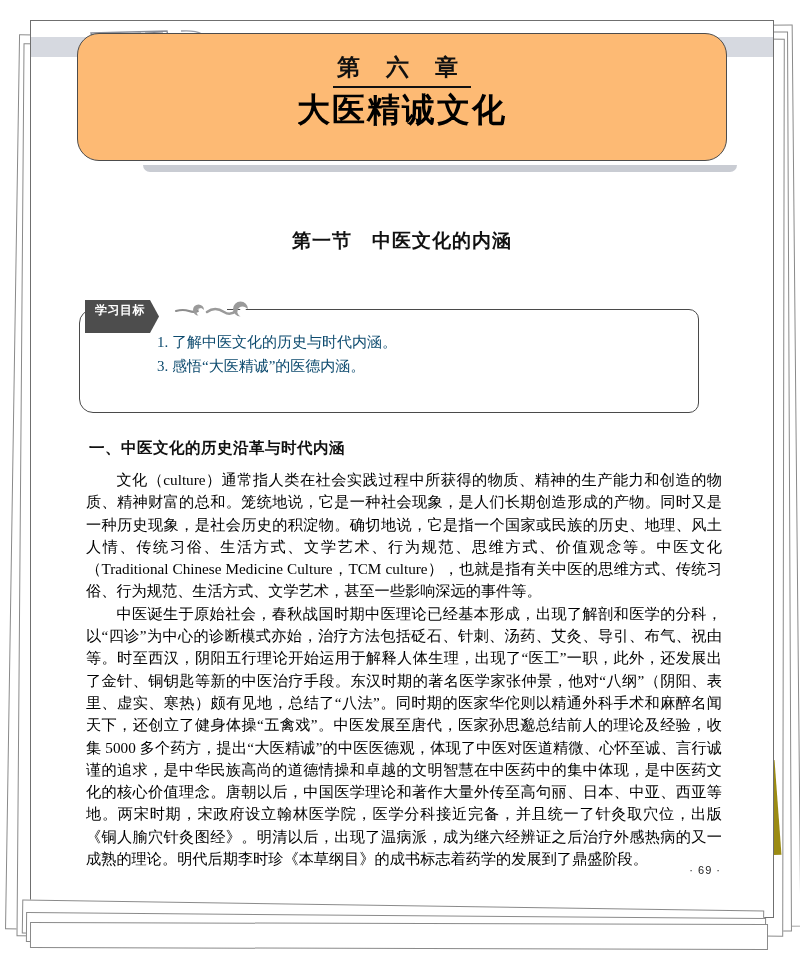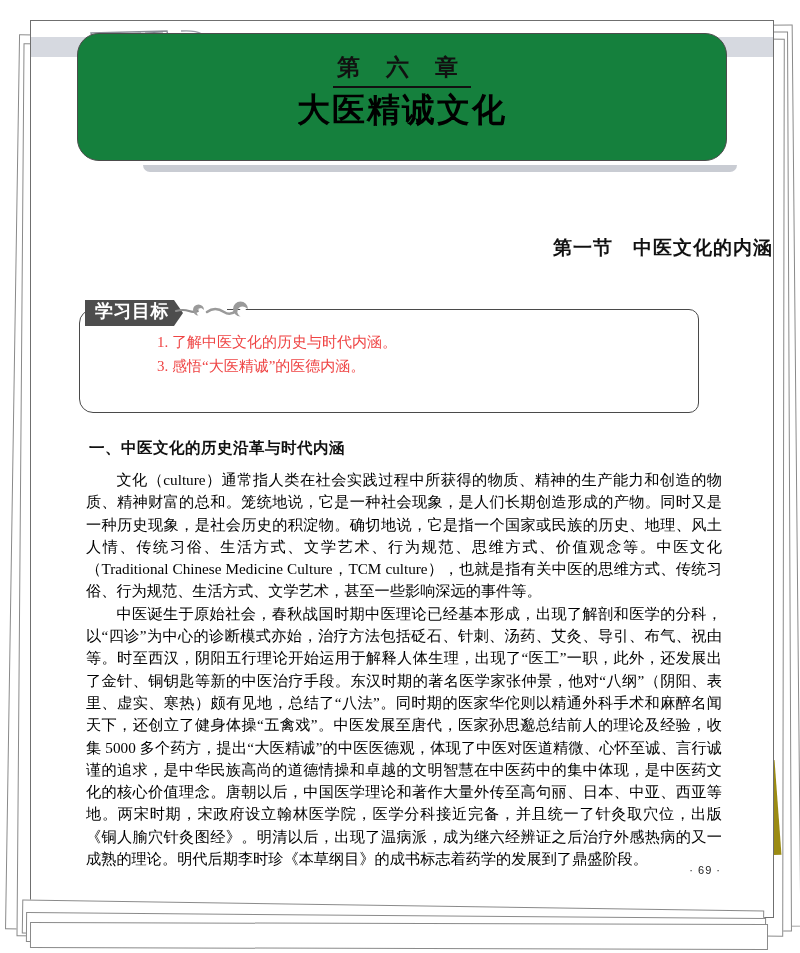--- a/index.html
+++ b/index.html
@@ -73,21 +73,21 @@
     opacity: .85;
   }
 
   
   .chapter-box {
     position: absolute;
     left: 46px; top: 12px;
     width: 650px; height: 128px;
     border: 1.6px solid #4c4c4c;
     border-radius: 22px;
-    background: #15803d;
+    background: #fdba74;
     box-sizing: border-box;
     text-align: center;
   }
   .chapter-shadow {
     position: absolute;
     left: 112px; top: 144px;
     width: 594px; height: 7px;
     background: #c9ccd3;
     border-radius: 0 0 12px 12px;
   }
@@ -106,23 +106,23 @@
     font-size: 33px;
     font-weight: 700;
     letter-spacing: 2px;
     color: #000;
     font-family: "DejaVu Sans", "Liberation Sans", sans-serif;
   }
 
   
   .section-heading {
     position: absolute;
-    left: 0; top: 214px;
+    left: 0; top: 207px;
     width: 100%;
-    text-align: right;
+    text-align: center;
     font-size: 19px;
     font-weight: 700;
     letter-spacing: 1px;
     color: #111;
     font-family: "Liberation Serif", "DejaVu Serif", serif;
   }
 
   
   .obj-box {
     position: absolute;
@@ -142,41 +142,41 @@
   .obj-mask {
     position: absolute;
     left: 6px; top: 8px;
     width: 142px; height: 22px;
     background: #ffffff;
   }
   .obj-tag {
     position: absolute;
     left: 6px; top: 4px;
     height: 21px;
-    padding: 0 14px 5px 10px;
+    padding: 0 14px 12px 10px;
     background: #4d4d4d;
     color: #ffffff;
-    font-size: 18px;
+    font-size: 12px;
     font-weight: 700;
     line-height: 21px;
     letter-spacing: .5px;
     font-family: "DejaVu Sans", "Liberation Sans", sans-serif;
     clip-path: polygon(0 0, calc(100% - 9px) 0, 100% 50%, calc(100% - 9px) 100%, 0 100%);
   }
   .obj-swirl {
     position: absolute;
     left: 95px; top: 2px;
     width: 82px; height: 26px;
   }
   .obj-list {
     position: absolute;
     left: 78px; top: 34px;
     font-size: 15px;
     line-height: 24px;
-    color: #ef4444;
+    color: #0c4a6e;
   }
   .obj-list div { white-space: nowrap; }
 
   
   .body-heading {
     position: absolute;
     left: 58px; top: 417px;
     font-size: 15.5px;
     font-weight: 700;
     color: #111;

